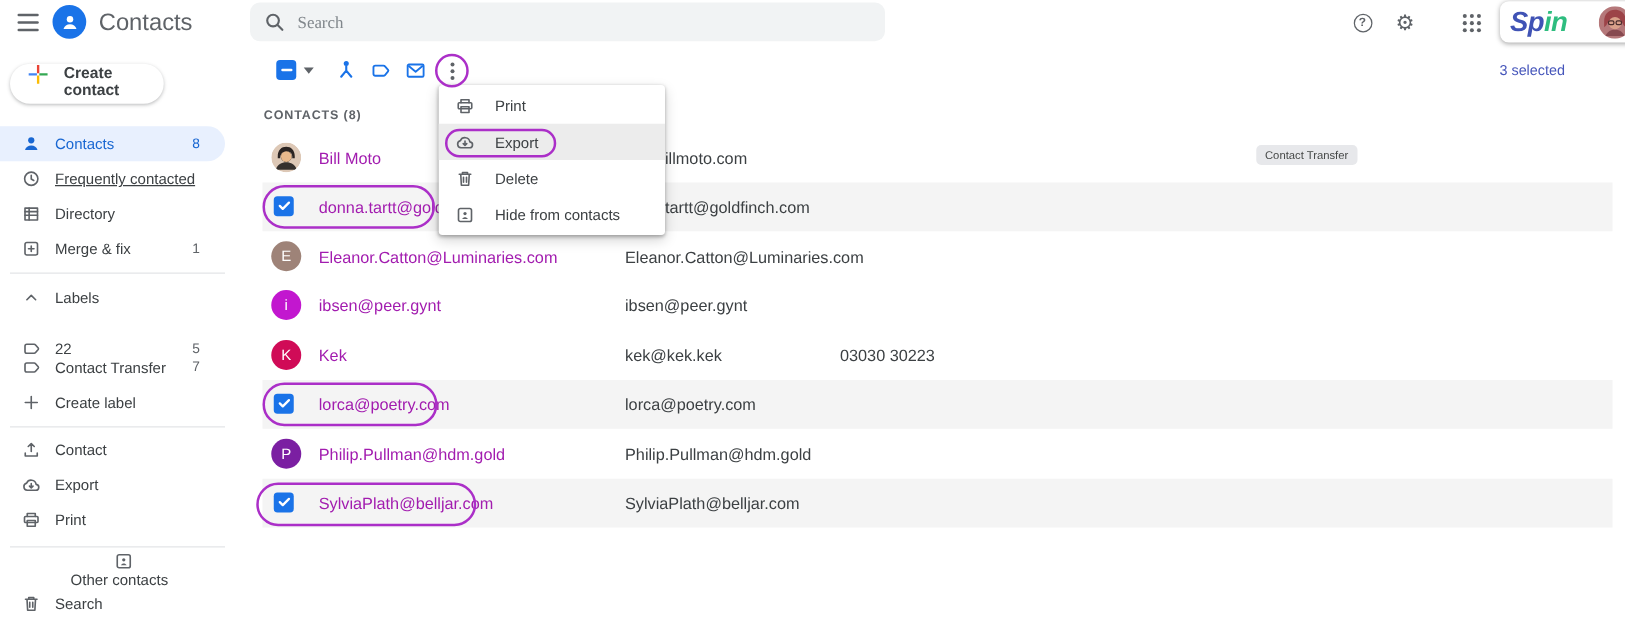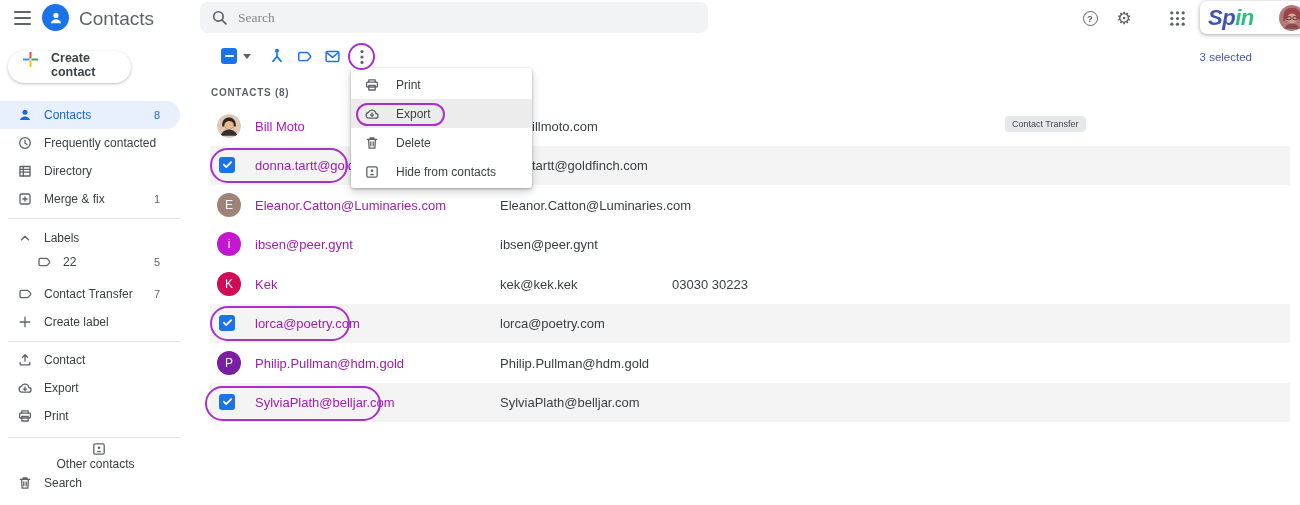--- a/index.html
+++ b/index.html
@@ -152,21 +152,21 @@
         <div class="nav-item sel" style="top: 61px;">
           <span class="nic">
             <svg width="16" height="16" viewBox="0 0 16 16" fill="none" stroke="currentColor" stroke-width="1.3" stroke-linecap="round" stroke-linejoin="round">
               <circle cx="8" cy="5.2" r="2.5" fill="currentColor" stroke="none"></circle>
               <path d="M3 13c.6-2.4 2.6-3.6 5-3.6s4.4 1.2 5 3.6z" fill="currentColor" stroke="none"></path>
             </svg>
           </span>
           <span class="nlbl">Contacts</span>
           <span class="ncount">8</span>
         </div>
-        <div class="nav-item" style="top: 89px;">
+        <div class="nav-item" style="top: 89px; text-decoration: underline;">
           <span class="nic">
             <svg width="16" height="16" viewBox="0 0 16 16" fill="none" stroke="currentColor" stroke-width="1.3" stroke-linecap="round" stroke-linejoin="round">
               <circle cx="8" cy="8" r="5.3"></circle>
               <path d="M8 5.2v3l2 1.2"></path>
             </svg>
           </span>
           <span class="nlbl">Frequently contacted</span>
         </div>
         <div class="nav-item" style="top: 117px;">
           <span class="nic">
@@ -189,21 +189,21 @@
         </div>
         <div class="sb-divider" style="top: 178px;"></div>
         <div class="nav-item" style="top: 184px;">
           <span class="nic">
             <svg width="16" height="16" viewBox="0 0 16 16" fill="none" stroke="currentColor" stroke-width="1.3" stroke-linecap="round" stroke-linejoin="round">
               <path d="M4.5 9.8L8 6.3l3.5 3.5"></path>
             </svg>
           </span>
           <span class="nlbl">Labels</span>
         </div>
-        <div class="nav-item" style="top: 208px; padding-left: 19px;">
+        <div class="nav-item" style="top: 225px;">
           <span class="nic">
             <svg width="16" height="16" viewBox="0 0 16 16" fill="none" stroke="currentColor" stroke-width="1.3" stroke-linecap="round" stroke-linejoin="round">
               <path d="M3 5.8c0-.8.6-1.4 1.4-1.4h5.9c.45 0 .88.2 1.17.55l2.1 2.5a.9.9 0 010 1.1l-2.1 2.5c-.29.35-.72.55-1.17.55H4.4c-.8 0-1.4-.6-1.4-1.4z"></path>
             </svg>
           </span>
           <span class="nlbl">22</span>
           <span class="ncount">5</span>
         </div>
         <div class="nav-item" style="top: 240px;">
           <span class="nic">

